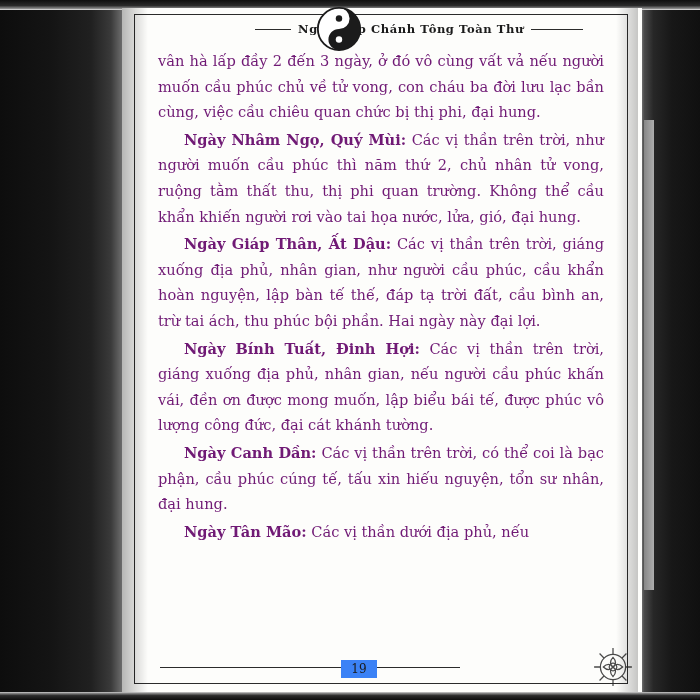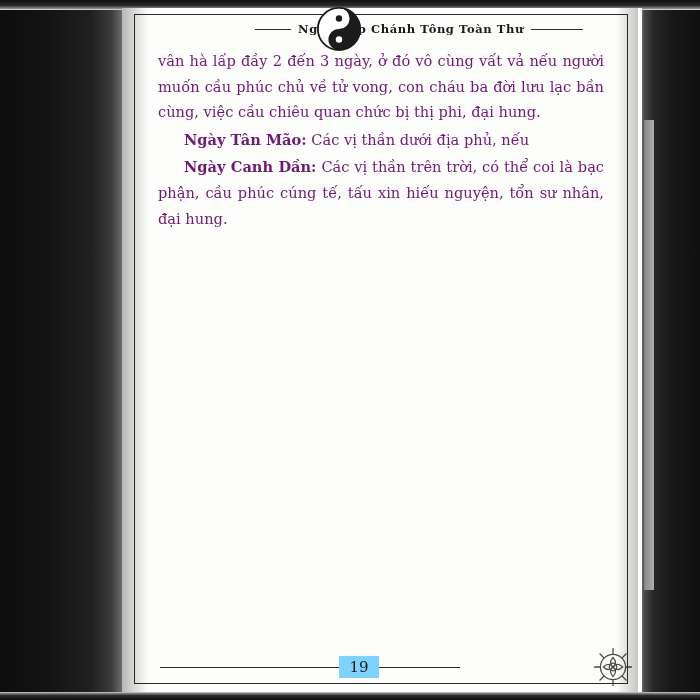--- a/index.html
+++ b/index.html
@@ -146,23 +146,23 @@
     left: 134px;
     bottom: 22px;
     width: 494px;
     display: flex;
     align-items: center;
     justify-content: center;
   }
   .page-number {
     position: relative;
     font-family: "DejaVu Serif", serif;
-    font-size: 15px;
+    font-size: 12px;
     color: #1b1b1b;
-    background: #7dd3fc;
+    background: #3b82f6;
     padding: 2px 10px;
     transform: translateX(-22px);
   }
   .page-rule {
     position: absolute;
     left: 160px;
     bottom: 32px;
     width: 300px;
     height: 1px;
     background: #2b2b2b;
@@ -220,24 +220,33 @@
     <path d="M50 4 A46 46 0 0 1 50 96 A23 23 0 0 1 50 50 A23 23 0 0 0 50 4 Z" fill="#1b1b1b"></path>
     <circle cx="50" cy="27" r="7" fill="#1b1b1b"></circle>
     <circle cx="50" cy="73" r="7" fill="#ffffff"></circle>
   </svg>
 
   <div class="content">
     <p class="para">
       <span>vân hà lấp đầy 2 đến 3 ngày, ở đó vô cùng vất vả nếu người muốn cầu phúc chủ về tử vong, con cháu ba đời lưu lạc bần cùng, việc cầu chiêu quan chức bị thị phi, đại hung.</span>
     </p>
     <p class="para indent">
+      <span class="lead">Ngày Nhâm Ngọ, Quý Mùi:</span><span> Các vị thần trên trời, như người muốn cầu phúc thì năm thứ 2, chủ nhân tử vong, ruộng tằm thất thu, thị phi quan trường. Không thể cầu khẩn khiến người rơi vào tai họa nước, lửa, gió, đại hung.</span>
+    </p>
+    <p class="para indent">
+      <span class="lead">Ngày Giáp Thân, Ất Dậu:</span><span> Các vị thần trên trời, giáng xuống địa phủ, nhân gian, như người cầu phúc, cầu khẩn hoàn nguyện, lập bàn tế thế, đáp tạ trời đất, cầu bình an, trừ tai ách, thu phúc bội phần. Hai ngày này đại lợi.</span>
+    </p>
+    <p class="para indent">
+      <span class="lead">Ngày Bính Tuất, Đinh Hợi:</span><span> Các vị thần trên trời, giáng xuống địa phủ, nhân gian, nếu người cầu phúc khấn vái, đền ơn được mong muốn, lập biểu bái tế, được phúc vô lượng công đức, đại cát khánh tường.</span>
+    </p>
+    <p class="para indent">
+      <span class="lead">Ngày Canh Dần:</span><span> Các vị thần trên trời, có thể coi là bạc phận, cầu phúc cúng tế, tấu xin hiếu nguyện, tổn sư nhân, đại hung.</span>
+    </p>
+    <p class="para indent">
       <span class="lead">Ngày Tân Mão:</span><span> Các vị thần dưới địa phủ, nếu</span>
-    </p>
-    <p class="para indent">
-      <span class="lead">Ngày Canh Dần:</span><span> Các vị thần trên trời, có thể coi là bạc phận, cầu phúc cúng tế, tấu xin hiếu nguyện, tổn sư nhân, đại hung.</span>
     </p>
   </div>
 
   <div class="page-rule"></div>
   <div class="page-number-wrap">
     <span class="page-number">19</span>
   </div>
 
   <svg class="corner-flower" viewBox="0 0 100 100">
     <g fill="none" stroke="#2b2b2b" stroke-width="3">

